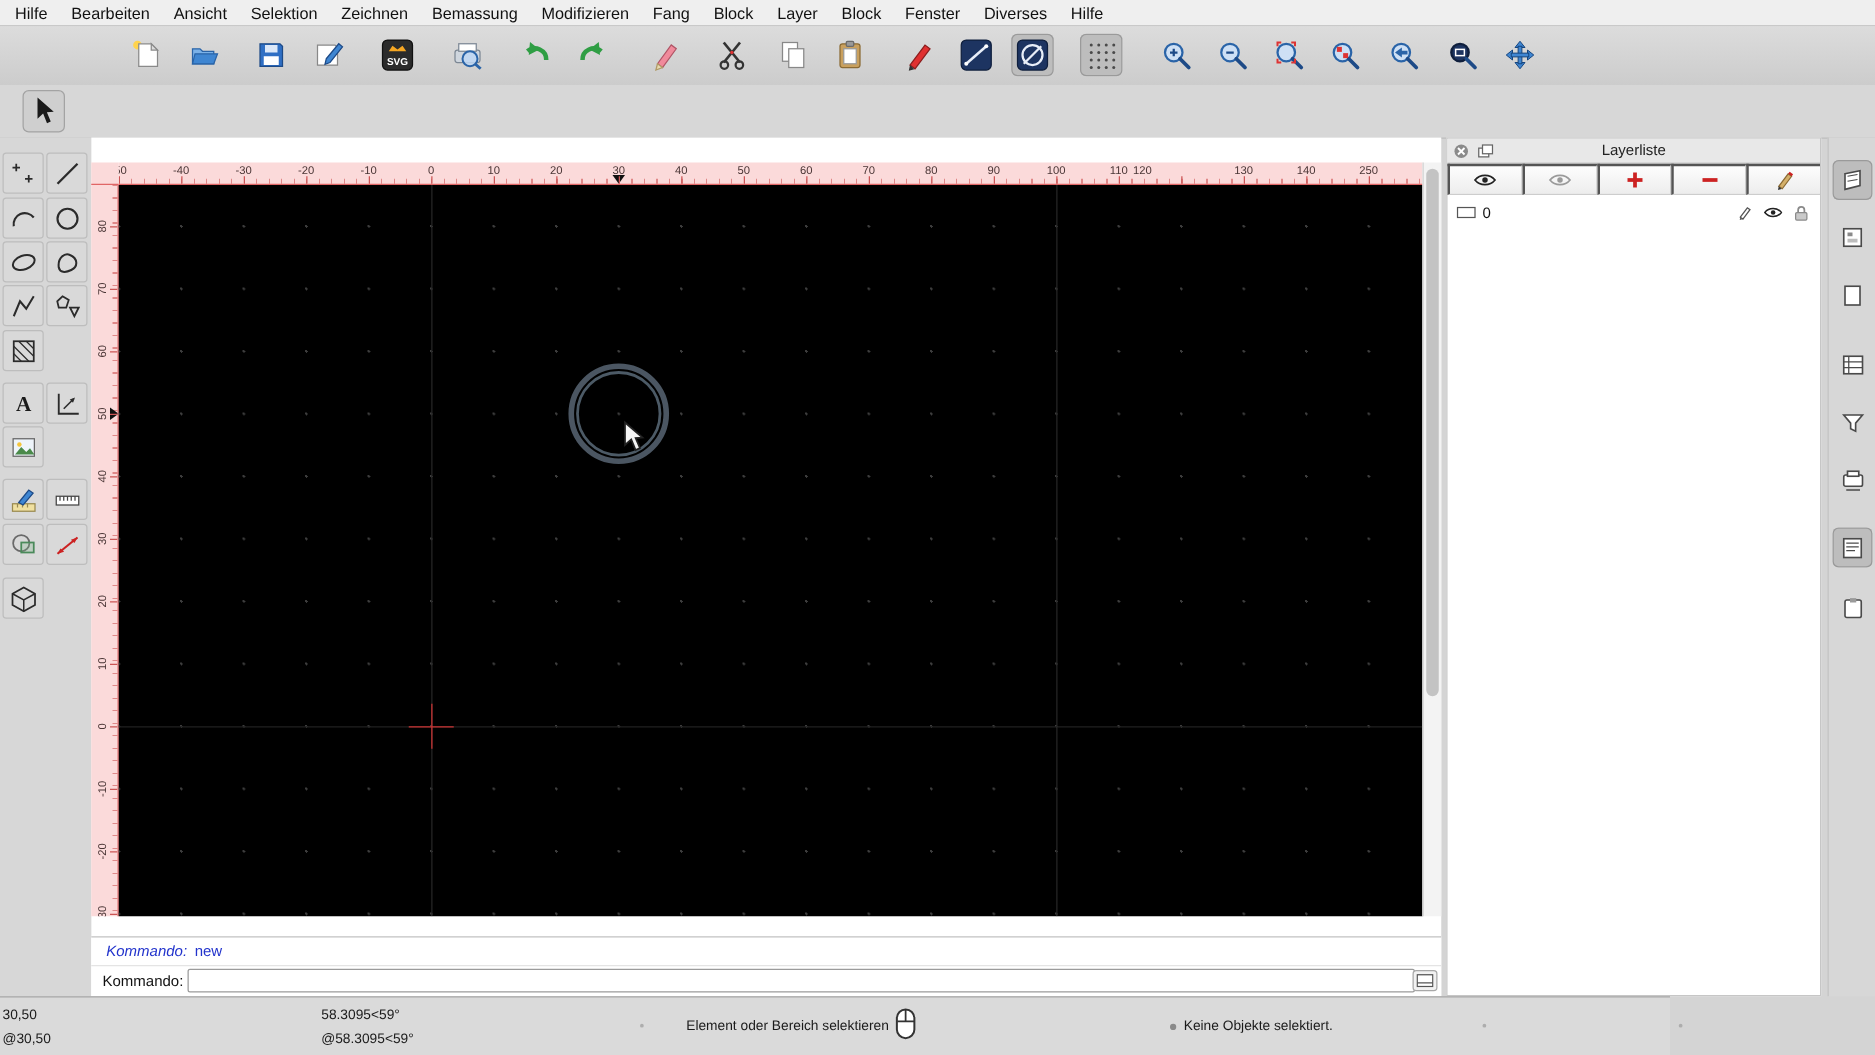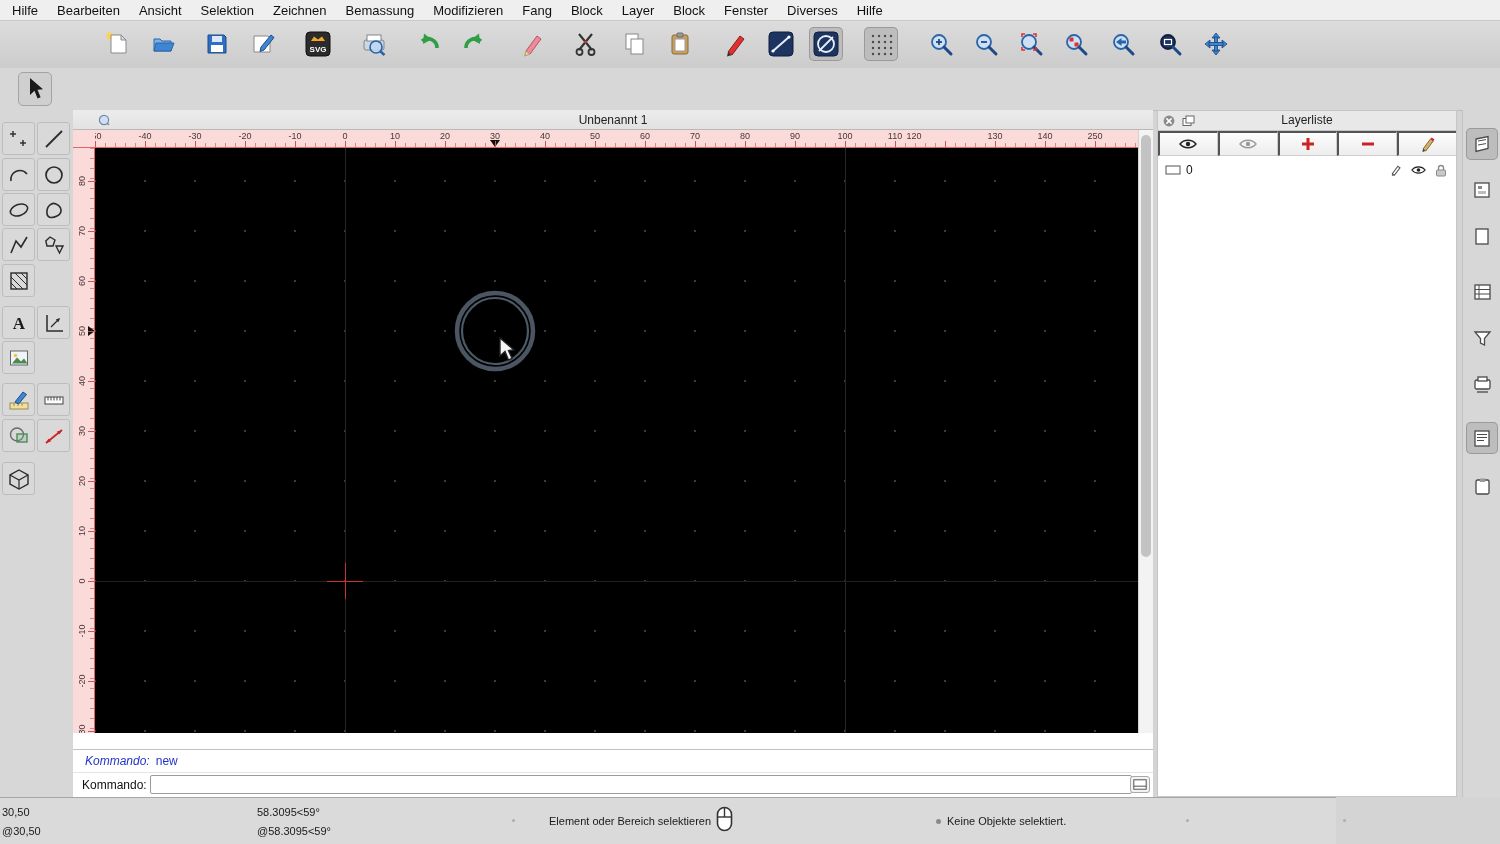--- a/index.html
+++ b/index.html
@@ -415,27 +415,20 @@
     </button>
     <button class="pal-btn" style="left:2px;top:352px">
       <svg width="22" height="22" viewBox="0 0 22 22">
           <path d="M11,2 L20,7 V16 L11,21 L2,16 V7 Z" fill="none" stroke="#2b2b2b" stroke-width="1.4"></path>
           <path d="M2,7 L11,12 L20,7 M11,12 V21" fill="none" stroke="#2b2b2b" stroke-width="1.2"></path>
         </svg>
     </button>
   </div>
 
   <div class="doc">
-    <div class="doc-title">
-      <svg width="12" height="12" viewBox="0 0 12 12">
-          <circle cx="6" cy="6" r="4.6" fill="#cfe0f0" stroke="#6a8ab0" stroke-width="1.2"></circle>
-          <path d="M9,9 l2,2" stroke="#6a8ab0" stroke-width="1.4"></path>
-        </svg>
-      <span>Unbenannt 1</span>
-    </div>
     <div class="ruler-corner"></div>
     <div class="ruler-top">
       <span class="rt-marker" style="left: 400px;"></span>
     <span class="rt-label" style="left: 0px;">-50</span>
         <span class="rt-tick" style="left: 0px;"></span>
         <span class="rt-label" style="left: 50px;">-40</span>
         <span class="rt-tick" style="left: 50px;"></span>
         <span class="rt-label" style="left: 100px;">-30</span>
         <span class="rt-tick" style="left: 100px;"></span>
         <span class="rt-label" style="left: 150px;">-20</span>

